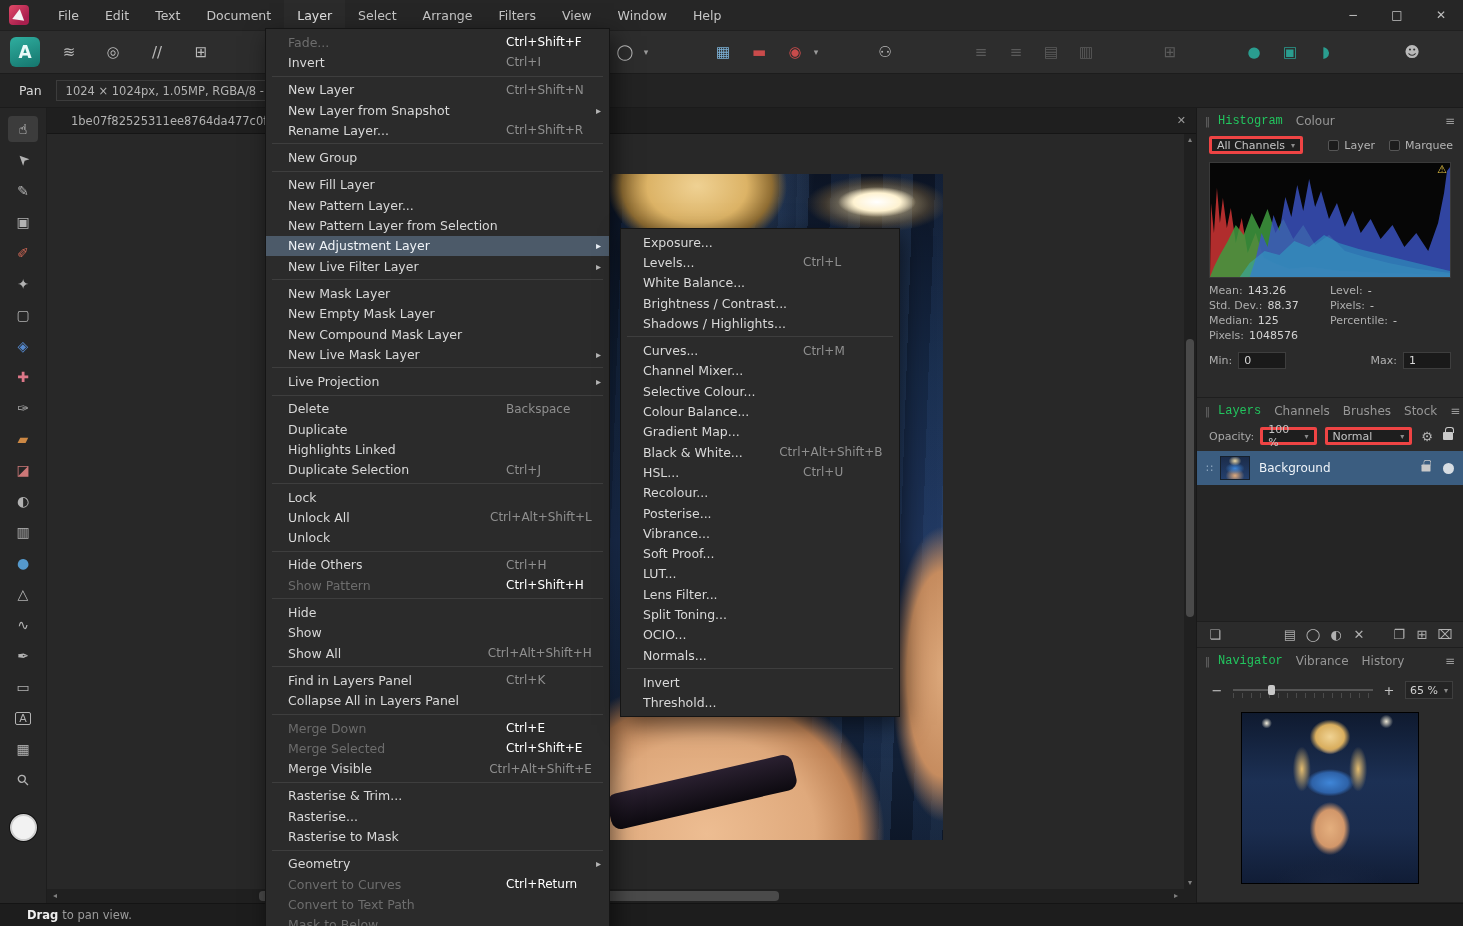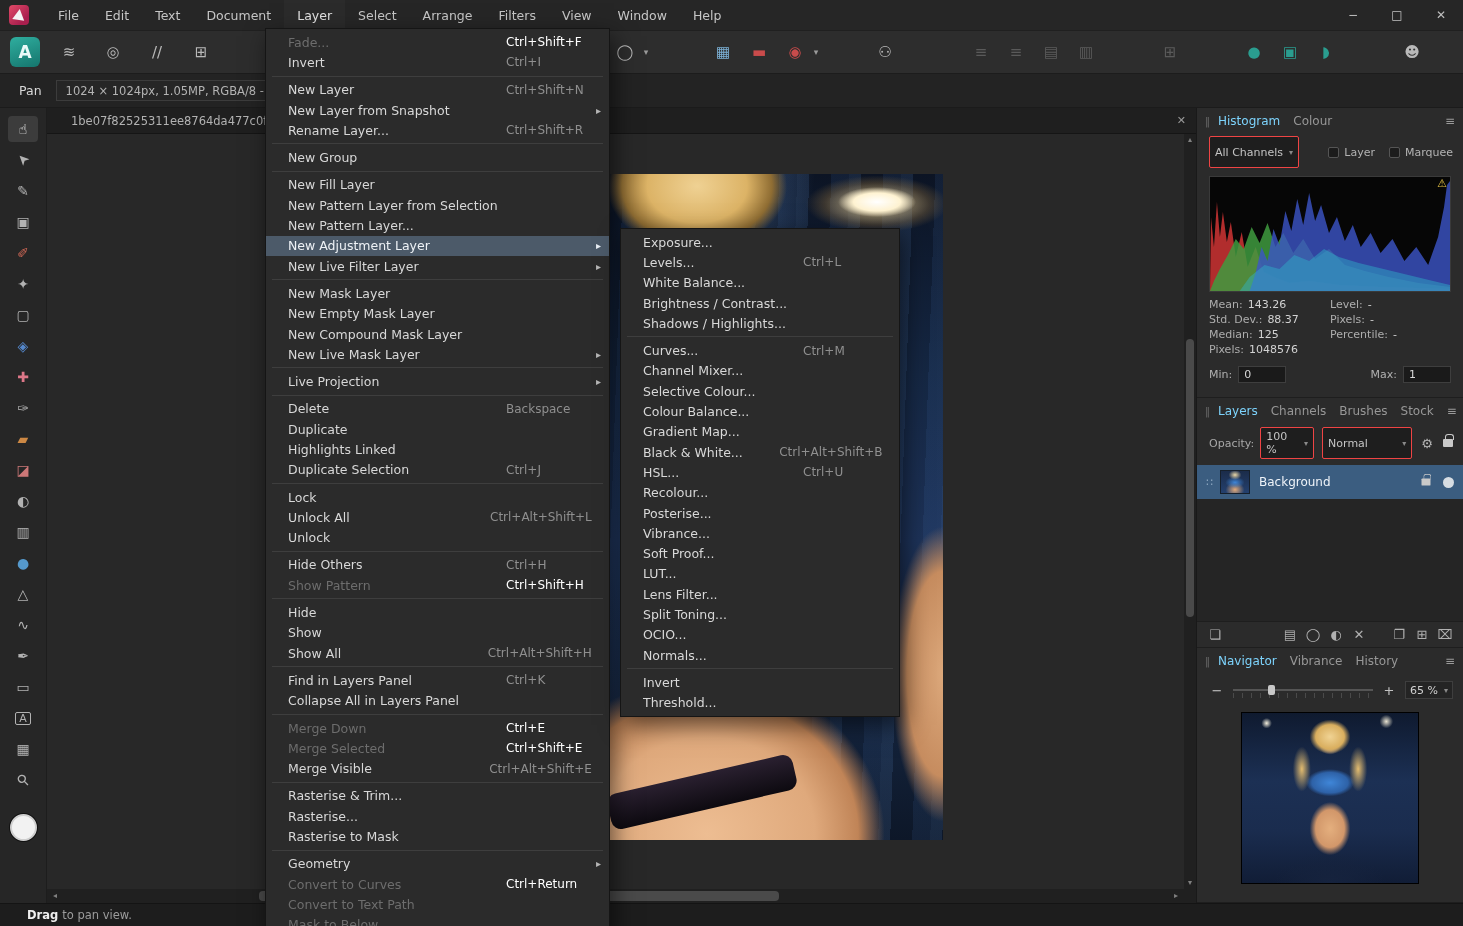--- a/index.html
+++ b/index.html
@@ -83,24 +83,24 @@
 
 
 .panels{position:absolute;top:108px;right:0;width:267px;bottom:23px;background:#2b2b2b;border-left:1px solid #191919;display:flex;flex-direction:column;z-index:10;}
 .panel{position:relative;border-bottom:1px solid #1e1e1e;}
 .panel-hist{height:290px;}
 .panel-layers{height:250px;display:flex;flex-direction:column;}
 .panel-nav{flex:1;}
 .phead{height:26px;display:flex;align-items:center;padding:0 8px;}
 .grip{color:#6a6a6a;font-size:10px;margin-right:8px;}
 .ptab{margin-right:13px;font-size:12px;color:#979797;}
-.ptab.is-active{color:#7dd3fc;}
+.ptab.is-active{color:#22c55e;font-family:Liberation Mono, monospace;}
 .burger{margin-left:auto;color:#9a9a9a;font-size:12px;}
 .hist-controls{display:flex;align-items:center;padding:2px 10px 8px 12px;}
-.select{height:32px;background:#1e1e1e;border:1px solid #ef4444;border-radius:2px;color:#c4c4c4;font-size:11px;display:flex;align-items:center;padding:0 5px;}
+.select{height:18px;background:#1e1e1e;border:3px solid #ef4444;border-radius:2px;color:#c4c4c4;font-size:11px;display:flex;align-items:center;padding:0 5px;}
 .select .caret{margin-left:6px;font-size:8px;color:#8a8a8a;}
 .chk{display:flex;align-items:center;margin-left:14px;font-size:11px;color:#b3b3b3;}
 .chk .box{width:11px;height:11px;background:#1c1c1c;border:1px solid #555;border-radius:2px;margin-right:5px;}
 .hist-box{margin:0 12px;height:116px;background:#060606;border:1px solid #3a3a3a;position:relative;overflow:hidden;}
 .hist-warning{position:absolute;top:0;right:3px;color:#e3c043;font-size:11px;z-index:2;}
 .hist-stats{display:flex;padding:6px 12px 0 12px;font-size:11px;color:#bdbdbd;}
 .hist-col{width:50%;}
 .hist-row{display:flex;margin-bottom:2px;}
 .hist-row .hl{margin-right:5px;color:#adadad;}
 .hist-row .hv{color:#d2d2d2;}
@@ -560,27 +560,27 @@
       <div class="mi is-sep" data-name="menu-separator">
         
         
         
       </div>
       <div class="mi" data-name="menu-item-new-fill-layer">
         <span class="lbl" data-name="menu-item-label">New Fill Layer</span>
         <span class="sc" data-name="menu-item-shortcut"></span>
         <span class="arrow" data-name="submenu-arrow-icon">▸</span>
       </div>
+      <div class="mi" data-name="menu-item-new-pattern-layer">
+        <span class="lbl" data-name="menu-item-label">New Pattern Layer...</span>
+        <span class="sc" data-name="menu-item-shortcut"></span>
+        <span class="arrow" data-name="submenu-arrow-icon">▸</span>
+      </div>
       <div class="mi" data-name="menu-item-new-pattern-layer-from-selection">
         <span class="lbl" data-name="menu-item-label">New Pattern Layer from Selection</span>
-        <span class="sc" data-name="menu-item-shortcut"></span>
-        <span class="arrow" data-name="submenu-arrow-icon">▸</span>
-      </div>
-      <div class="mi" data-name="menu-item-new-pattern-layer">
-        <span class="lbl" data-name="menu-item-label">New Pattern Layer...</span>
         <span class="sc" data-name="menu-item-shortcut"></span>
         <span class="arrow" data-name="submenu-arrow-icon">▸</span>
       </div>
       <div class="mi is-submenu is-highlighted" data-name="menu-item-new-adjustment-layer">
         <span class="lbl" data-name="menu-item-label">New Adjustment Layer</span>
         <span class="sc" data-name="menu-item-shortcut"></span>
         <span class="arrow" data-name="submenu-arrow-icon">▸</span>
       </div>
       <div class="mi is-submenu" data-name="menu-item-new-live-filter-layer">
         <span class="lbl" data-name="menu-item-label">New Live Filter Layer</span>

